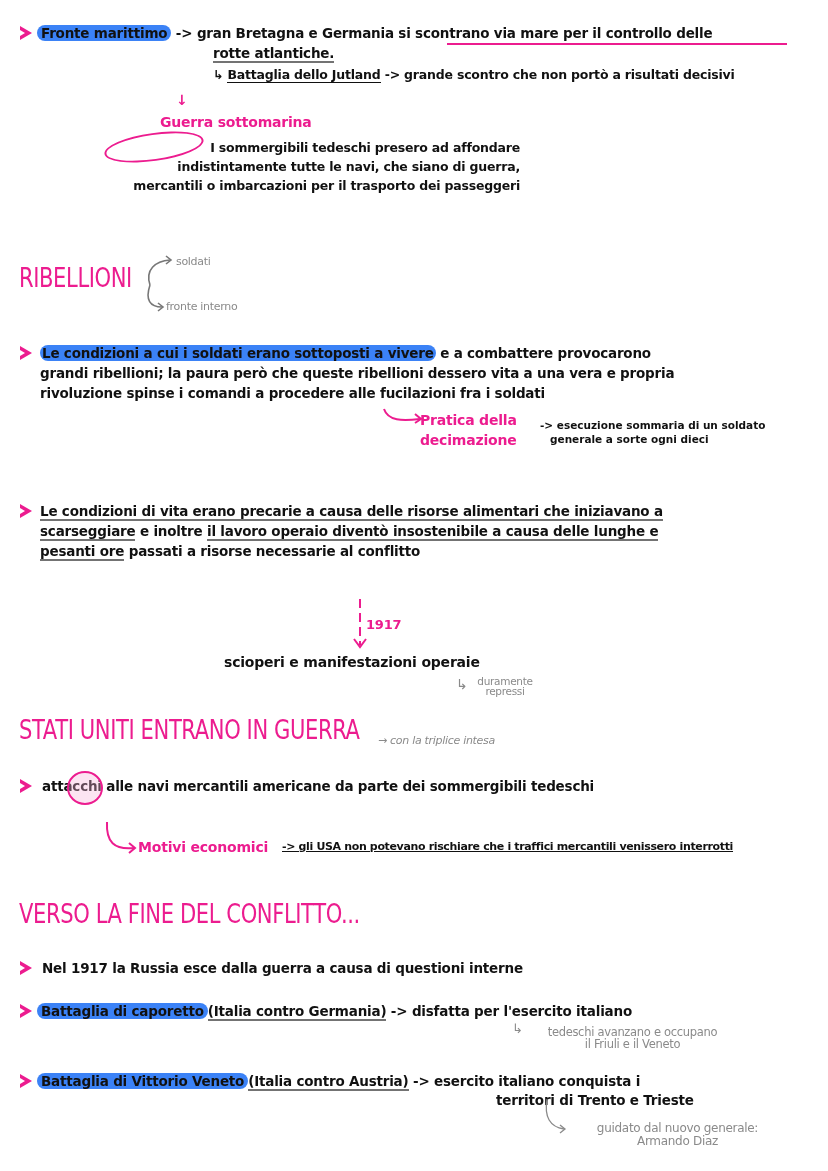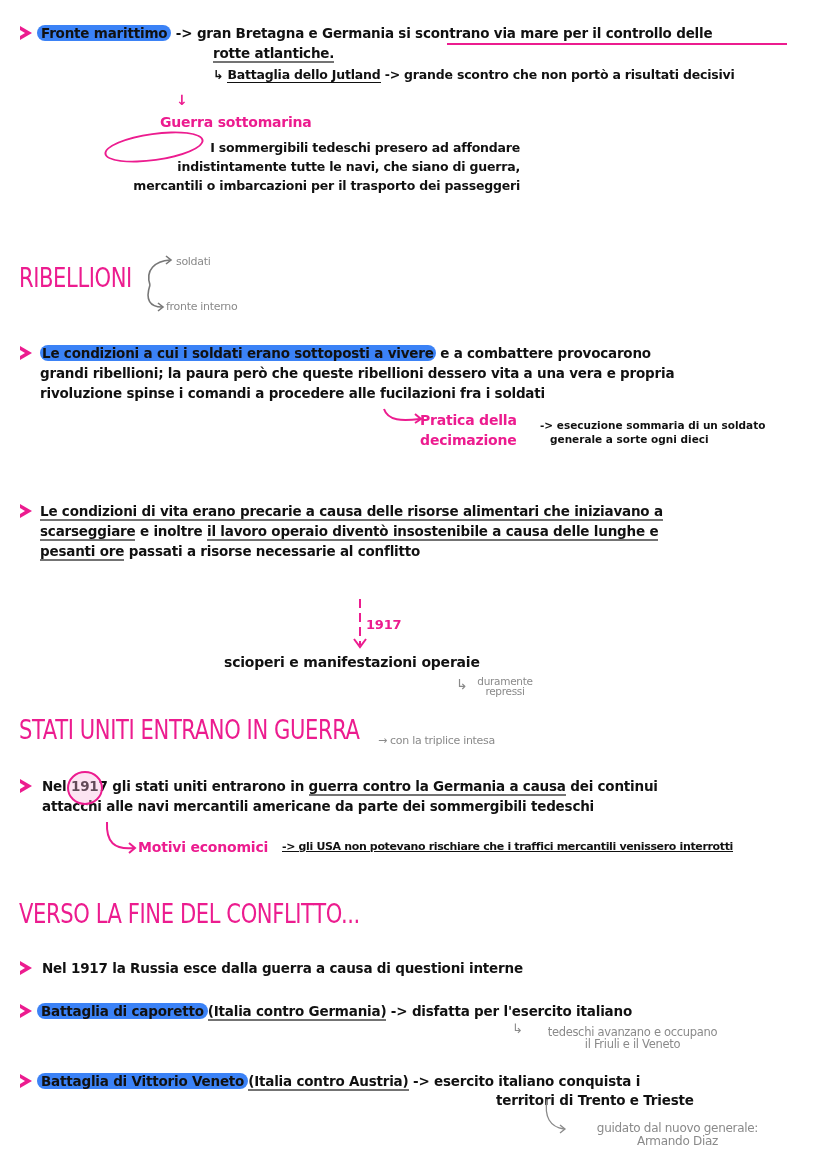--- a/index.html
+++ b/index.html
@@ -74,21 +74,21 @@
 <div class="bullet" style="left:20px;top:346px;"></div>
 <div class="abs txt" style="left:40px;top:343px;font-size:13.5px;">
   <div><span class="hl" style="padding:0 2px;">Le condizioni a cui i soldati erano sottoposti a vivere</span><span> e a combattere provocarono</span></div>
   <div>grandi ribellioni; la paura però che queste ribellioni dessero vita a una vera e propria</div>
   <div>rivoluzione spinse i comandi a procedere alle fucilazioni fra i soldati</div>
 </div>
 <svg width="45" height="20" style="left:382px;top:407px;">
   <path d="M2 2 C 6 14, 20 14, 38 12" stroke="#ec1c8f" stroke-width="2" fill="none"></path>
   <path d="M33 7 L39 12 L33 16" stroke="#ec1c8f" stroke-width="2" fill="none"></path>
 </svg>
-<div class="abs txt pink" style="left:420px;top:410px;font-size:14px;line-height:20px;text-align:center;">
+<div class="abs txt pink" style="left:420px;top:410px;font-size:14px;line-height:20px;">
   <div>Pratica della</div>
   <div>decimazione</div>
 </div>
 <div class="abs small" style="left:540px;top:418px;font-size:10.5px;">
   <div>-&gt; esecuzione sommaria di un soldato</div>
   <div style="padding-left:10px;">generale a sorte ogni dieci</div>
 </div>
 
 <div class="bullet" style="left:20px;top:504px;"></div>
 <div class="abs txt" style="left:40px;top:501px;line-height:20px;">
@@ -107,27 +107,24 @@
 </svg>
 <div class="abs txt pink" style="left:366px;top:615px;font-size:13px;">1917</div>
 <div class="abs txt" style="left:224px;top:652px;font-size:14px;">scioperi e manifestazioni operaie</div>
 <div class="abs grey" style="left:456px;top:678px;font-size:14px;">↳</div>
 <div class="abs grey center" style="left:470px;top:676px;width:70px;font-size:10.5px;line-height:10px;">
   <div>duramente</div>
   <div>repressi</div>
 </div>
 
 <div class="abs heading" style="left:19px;top:714px;">STATI UNITI ENTRANO IN GUERRA</div>
-<div class="abs grey" style="left:378px;top:735px;">→ con la triplice intesa</div>
+<div class="abs grey" style="left:378px;top:735px;font-style:italic;">→ con la triplice intesa</div>
 
 <div class="bullet" style="left:20px;top:779px;"></div>
 <div class="abs txt" style="left:42px;top:776px;line-height:20px;">
-  <div>
-    <span>Nel </span><span>1917</span><span> gli stati uniti entrarono in </span><span class="ul">guerra contro la Germania a causa</span><span> dei continui</span>
-  </div>
   <div>attacchi alle navi mercantili americane da parte dei sommergibili tedeschi</div>
 </div>
 <div class="circle" style="left:67px;top:771px;width:32px;height:30px;background:rgba(247,179,217,0.35);"></div>
 
 <svg width="40" height="40" style="left:104px;top:820px;">
   <path d="M3 2 C 2 22, 10 30, 30 28" stroke="#ec1c8f" stroke-width="2" fill="none"></path>
   <path d="M25 23 L31 28 L25 33" stroke="#ec1c8f" stroke-width="2" fill="none"></path>
 </svg>
 <div class="abs txt pink" style="left:138px;top:837px;font-size:14px;">Motivi economici</div>
 <div class="abs small" style="left:282px;top:840px;font-size:11px;letter-spacing:-0.35px;text-decoration:underline;">-&gt; gli USA non potevano rischiare che i traffici mercantili venissero interrotti</div>

